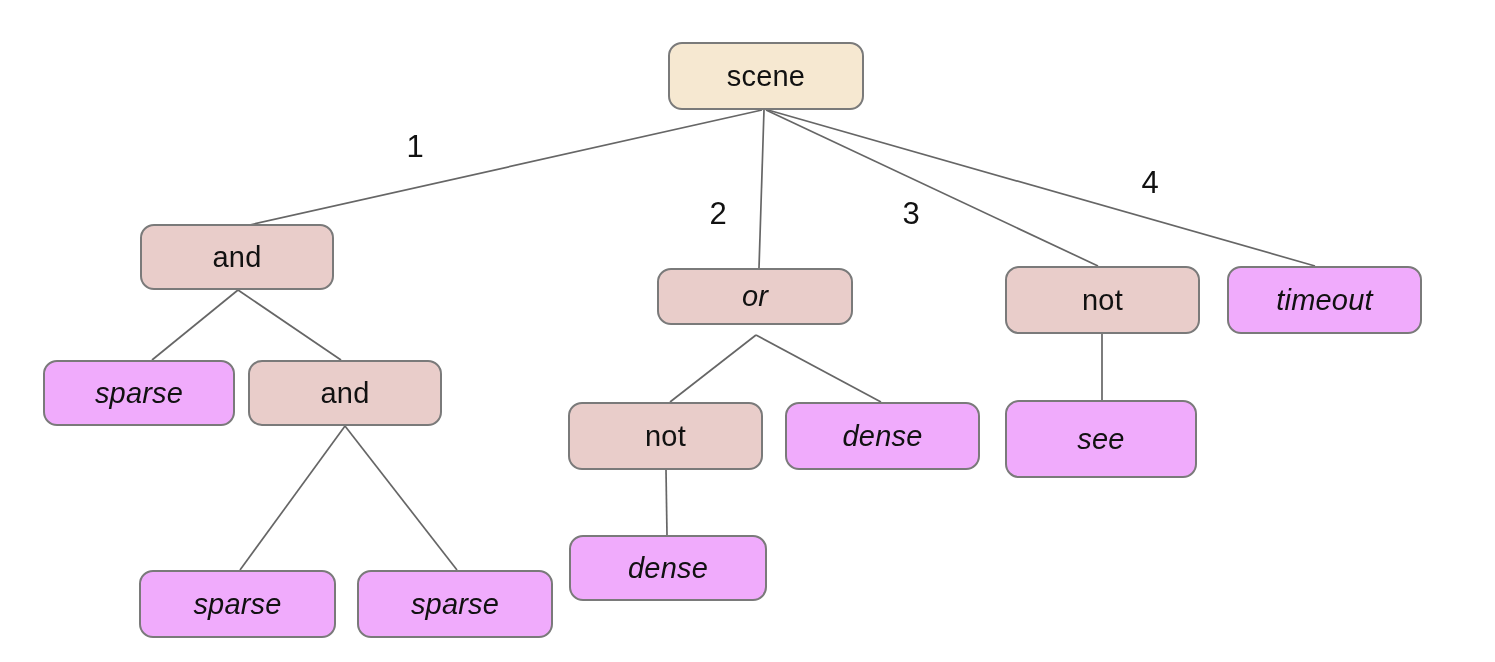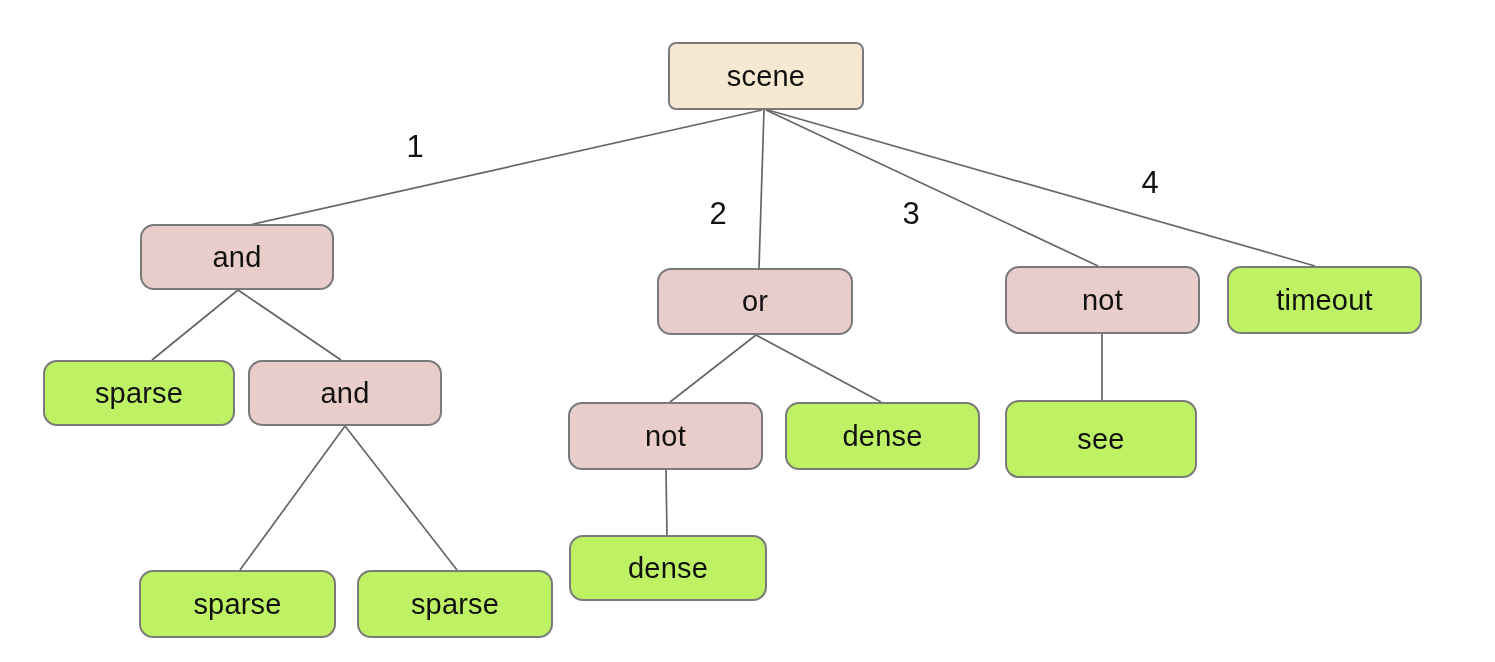--- a/index.html
+++ b/index.html
@@ -30,23 +30,23 @@
     box-sizing: border-box;
     border: 2px solid #7a7a7a;
     border-radius: 14px;
     display: flex;
     align-items: center;
     justify-content: center;
     font-size: 29px;
     color: #111111;
     letter-spacing: 0.2px;
   }
-  .node--root     { background: #f6e8d1; border-radius: 8px; }
+  .node--root     { background: #f6e8d1; }
   .node--operator { background: #e9cdca; text-align: center; }
-  .node--leaf     { background: #bef264; }
+  .node--leaf     { background: #f0abfc; font-style: italic; }
   .edge-label {
     position: absolute;
     transform: translate(-50%, -50%);
     font-size: 31px;
     color: #111111;
   }
 </style>
 </head>
 <body>
 
@@ -69,21 +69,21 @@
 
   <span class="edge-label" style="left:415px; top:147px;">1</span>
   <span class="edge-label" style="left:718px; top:214px;">2</span>
   <span class="edge-label" style="left:911px; top:214px;">3</span>
   <span class="edge-label" style="left:1150px; top:183px;">4</span>
 
   <div class="node node--root" style="left:668px; top:42px; width:196px; height:68px;">scene</div>
 
   <div class="node node--operator" style="left:140px; top:224px; width:194px; height:66px;">and</div>
 
-  <div class="node node--operator" style="left:657px; top:268px; width:196px; height:67px;">or</div>
+  <div class="node node--operator" style="left:657px; top:268px; width:196px; height:57px;font-style:italic;">or</div>
 
   <div class="node node--operator" style="left:1005px; top:266px; width:195px; height:68px;">not</div>
 
   <div class="node node--leaf" style="left:1227px; top:266px; width:195px; height:68px;">timeout</div>
 
   <div class="node node--leaf" style="left:43px; top:360px; width:192px; height:66px;">sparse</div>
 
   <div class="node node--operator" style="left:248px; top:360px; width:194px; height:66px;">and</div>
 
   <div class="node node--operator" style="left:568px; top:402px; width:195px; height:68px;">not</div>

